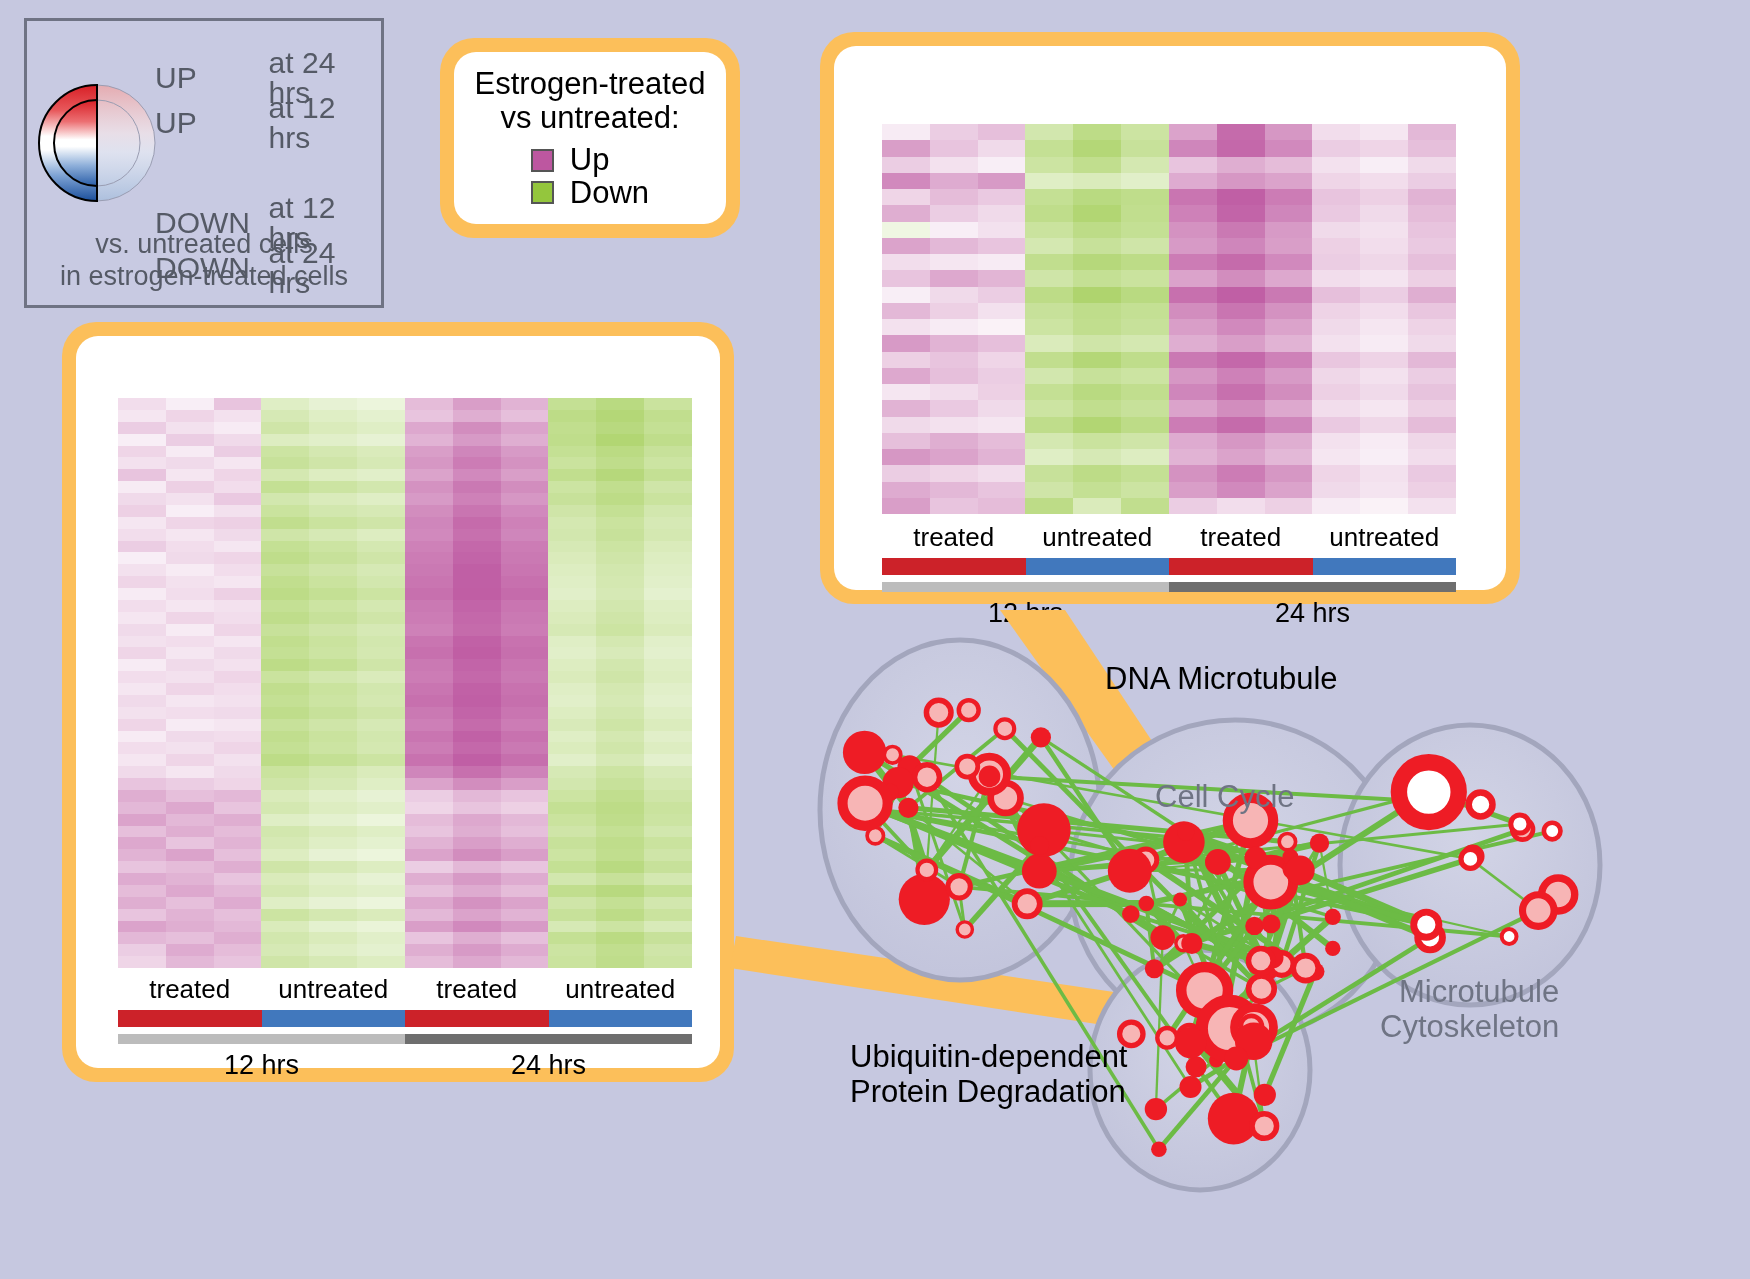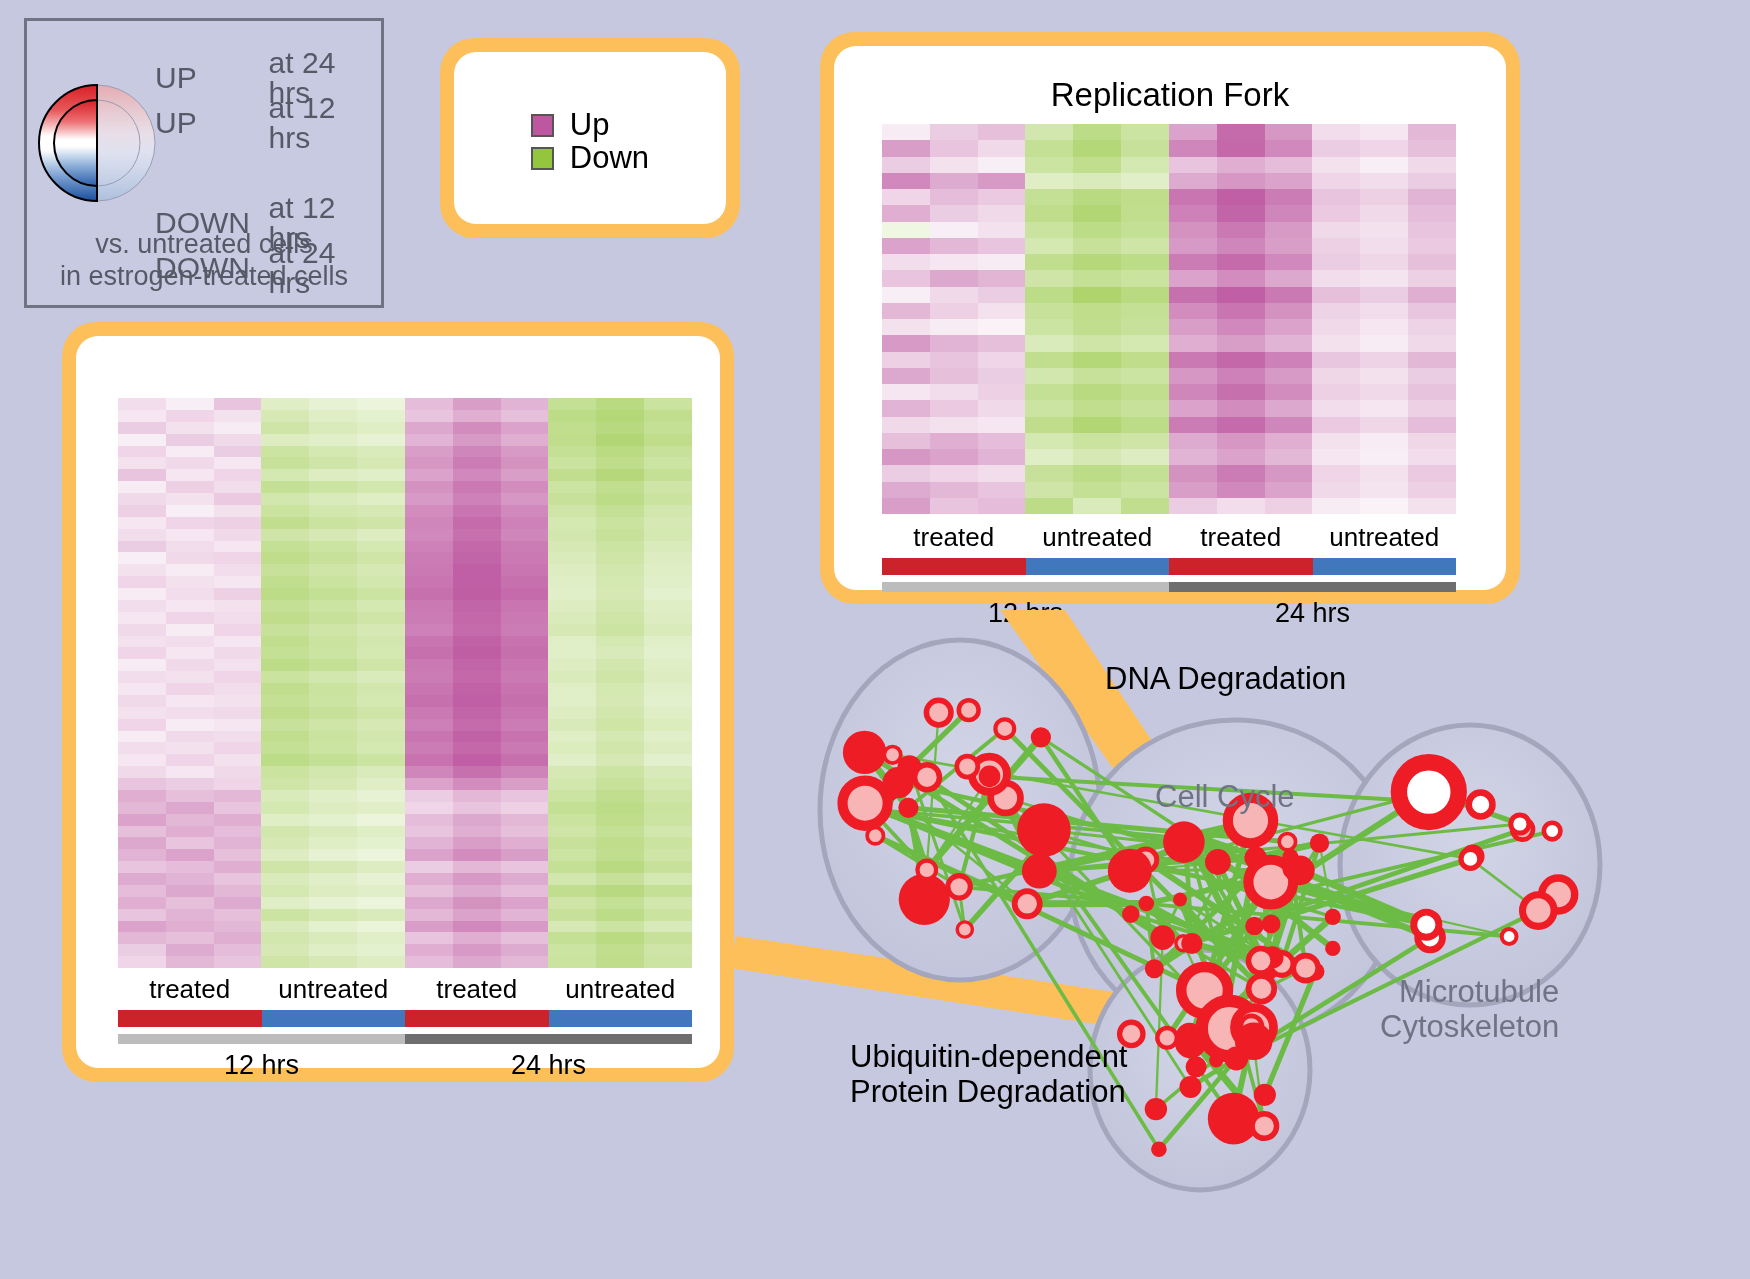--- a/index.html
+++ b/index.html
@@ -133,36 +133,39 @@
       </div>
   </div>
   <div class="key-caption">
     <div>vs. untreated cells</div>
     <div>in estrogen-treated cells</div>
   </div>
 </div>
 
 <div class="card" id="legend-card">
   <div class="card-inner">
+    <div class="legend-title">
+      <div>Estrogen-treated</div>
+      <div>vs untreated:</div>
+    </div>
     <div class="legend-items">
       <div class="legend-item">
         <span class="swatch" id="sw-up" style="background: rgb(189, 87, 160);"></span>
         <span>Up</span>
       </div>
       <div class="legend-item">
         <span class="swatch" id="sw-down" style="background: rgb(148, 198, 61);"></span>
         <span>Down</span>
       </div>
     </div>
   </div>
 </div>
 
 <div class="card" id="replication-card">
   <div class="card-inner">
-    <div class="panel-title">Replication Fork</div>
     <div class="heat" id="heat-rep" style="left: 48px; top: 78px; width: 574px; height: 390px; grid-template-columns: repeat(12, 1fr); grid-template-rows: repeat(24, 1fr);">
         <div style="background:rgb(247,235,244)"></div>
         <div style="background:rgb(235,205,227)"></div>
         <div style="background:rgb(230,191,219)"></div>
         <div style="background:rgb(210,231,174)"></div>
         <div style="background:rgb(189,220,135)"></div>
         <div style="background:rgb(204,228,162)"></div>
         <div style="background:rgb(219,163,203)"></div>
         <div style="background:rgb(197,107,171)"></div>
         <div style="background:rgb(214,151,196)"></div>
@@ -1315,19 +1318,19 @@
         <circle cx="449.4" cy="428.6" r="27.7" fill="#f7b5b5" stroke="#ee1c25" stroke-width="12.4"></circle>
         <circle cx="474.0" cy="427.2" r="19.5" fill="#f7b5b5" stroke="#ee1c25" stroke-width="8.8"></circle>
         <circle cx="471.3" cy="426.4" r="10.6" fill="#f7b5b5" stroke="#ee1c25" stroke-width="4.8"></circle>
         <circle cx="484.8" cy="494.8" r="11.1" fill="#ee1c25"></circle>
         <circle cx="410.6" cy="442.7" r="15.7" fill="#ee1c25"></circle>
         <circle cx="473.7" cy="441.3" r="18.8" fill="#ee1c25"></circle>
         <circle cx="484.3" cy="526.0" r="12.3" fill="#f7b5b5" stroke="#ee1c25" stroke-width="5.5"></circle>
         <circle cx="456.3" cy="458.5" r="11.9" fill="#ee1c25"></circle>
       </g>
   </svg>
-  <div class="net-label" style="left:325px;top:62px;">DNA Degradation</div>
+  <div class="net-label" style="left:325px;top:62px;">DNA Microtubule</div>
   <div class="net-label" style="left:375px;top:180px;color:#6f7484;">Cell Cycle</div>
   <div class="net-label" style="left:600px;top:375px;color:#6f7484;text-align:right;">Microtubule
 Cytoskeleton</div>
   <div class="net-label" style="left:70px;top:440px;">Ubiquitin-dependent
 Protein Degradation</div>
 </div>
 
 </body></html>

